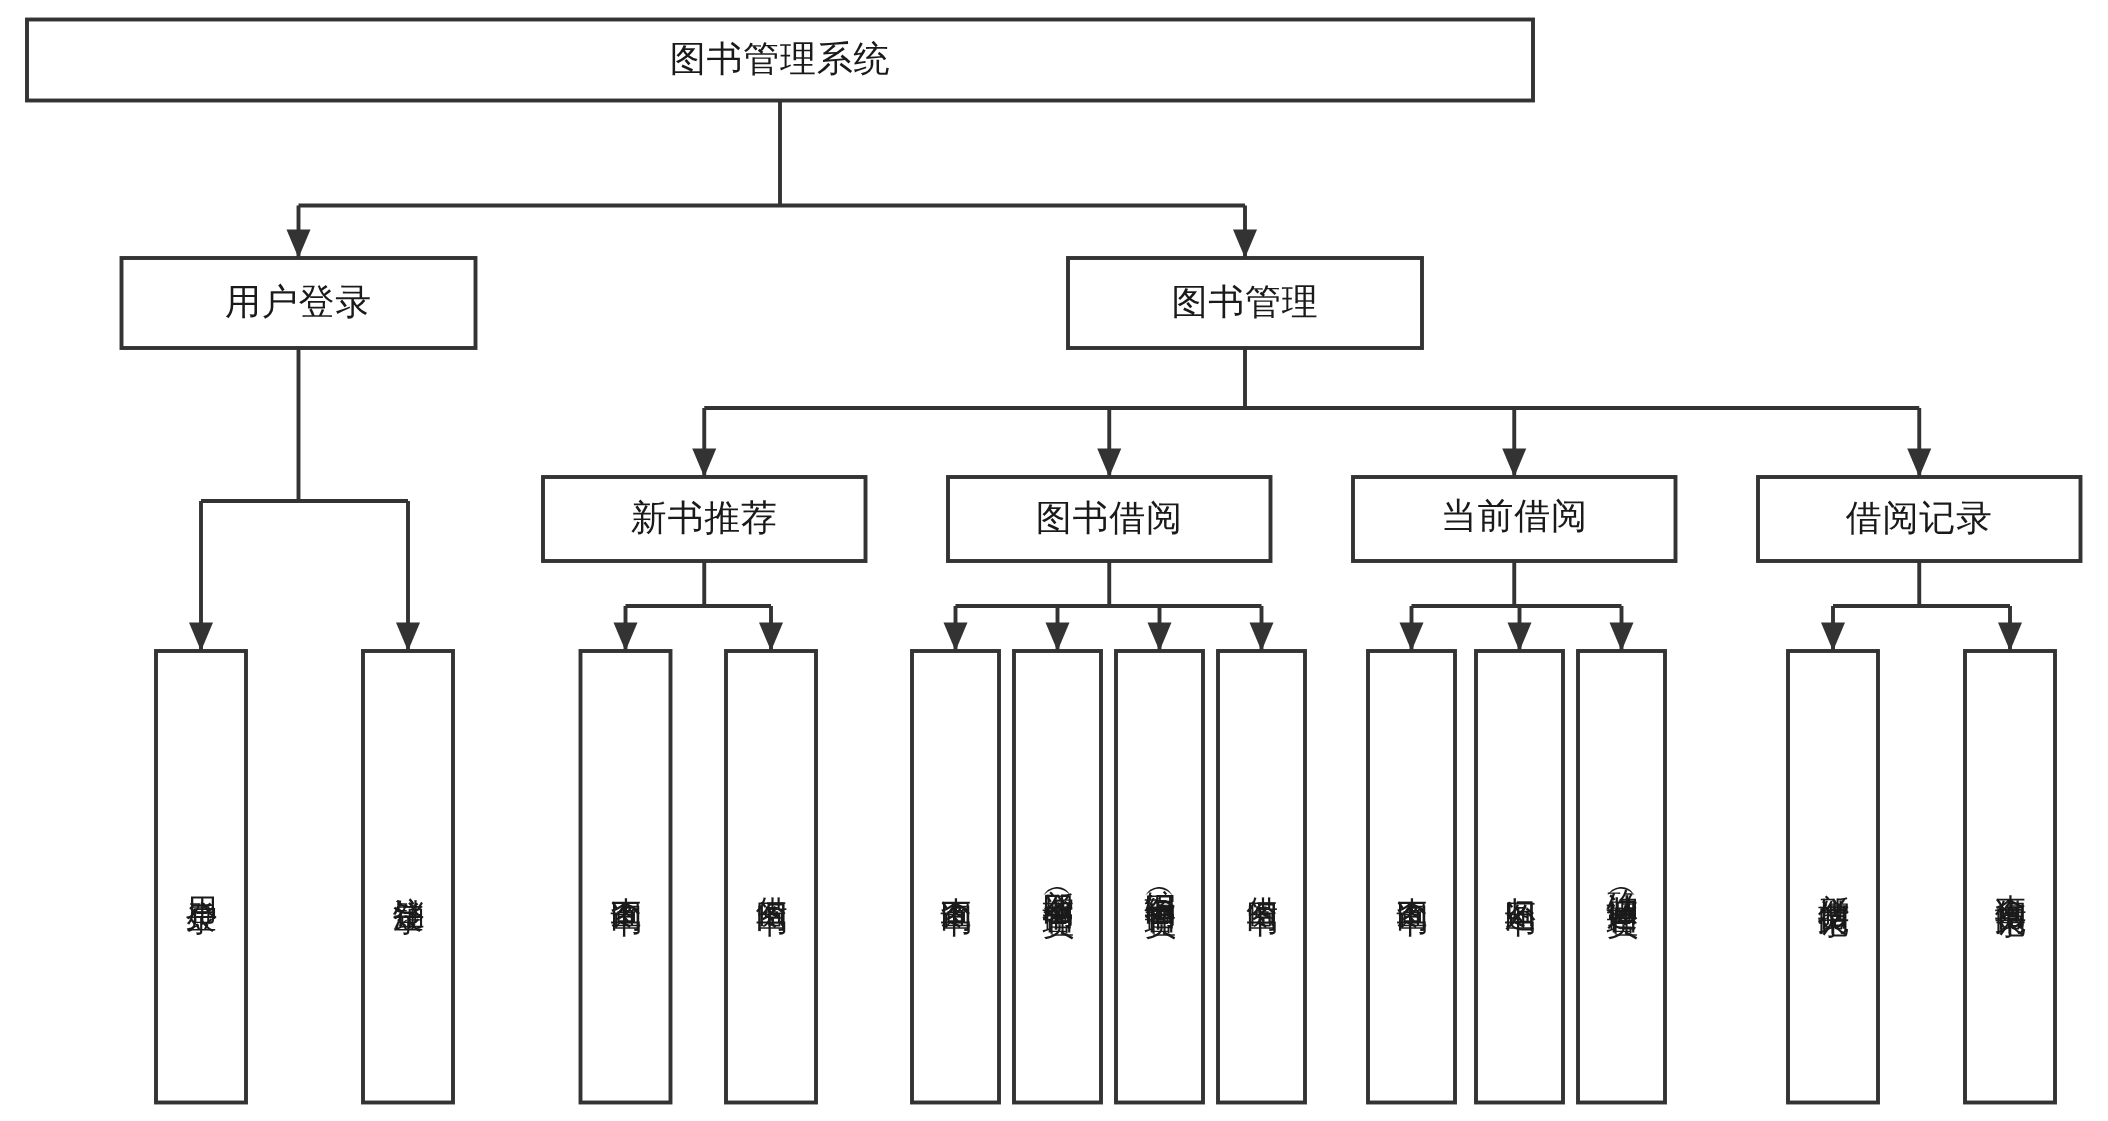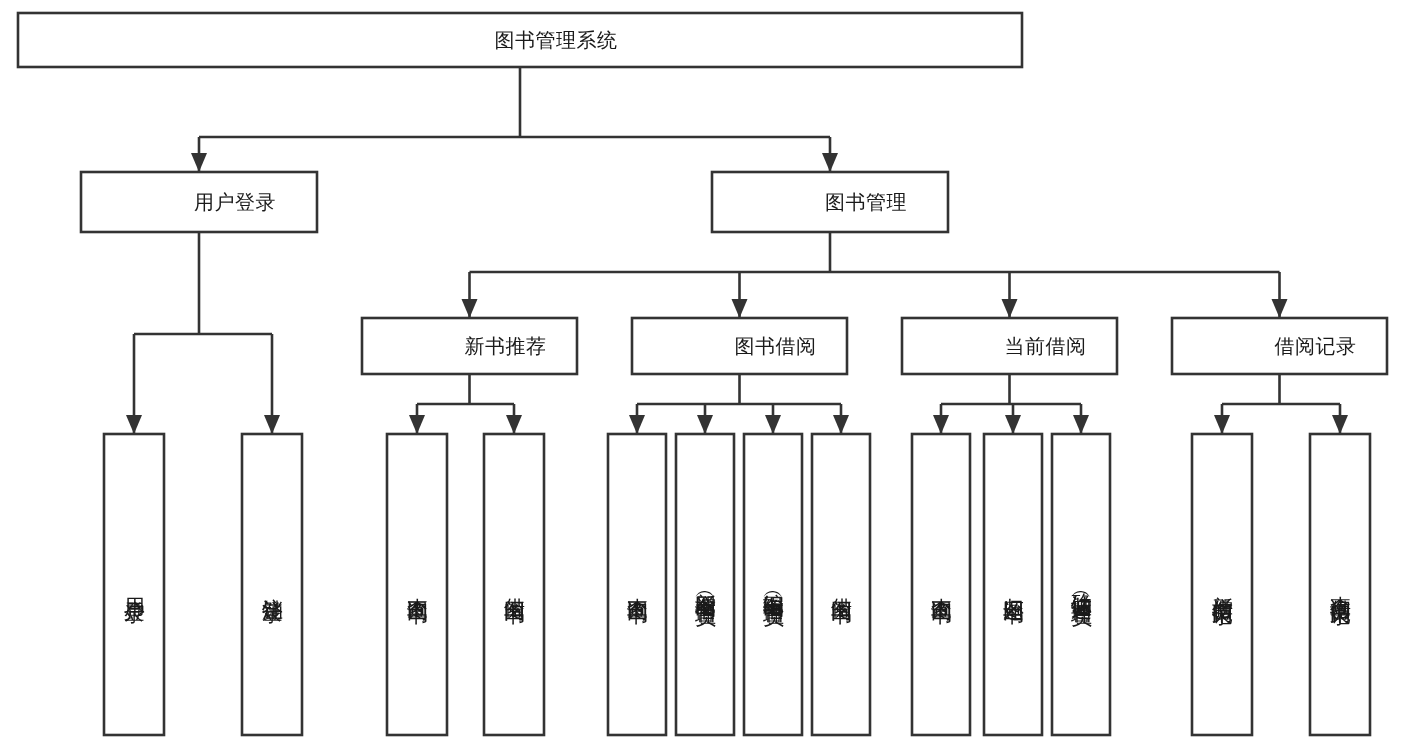--- a/index.html
+++ b/index.html
@@ -48,24 +48,23 @@
     display: flex;
     align-items: center;
     justify-content: center;
     color: #1a1a1a;
     font-family: "DejaVu Sans", "Liberation Sans", sans-serif;
     text-align: center;
     pointer-events: none;
     box-sizing: border-box;
   }
   .node-label.horizontal {
-    font-size: 20px;
+    font-size: 24px;
     line-height: 1.15;
     letter-spacing: 0.5px;
-    margin-left: 36px;
   }
   .node-label.vertical {
     writing-mode: vertical-rl;
     text-orientation: upright;
     font-size: 21px;
     line-height: 1.28;
     letter-spacing: 2px;
     align-items: center;
     justify-content: center;
   }

